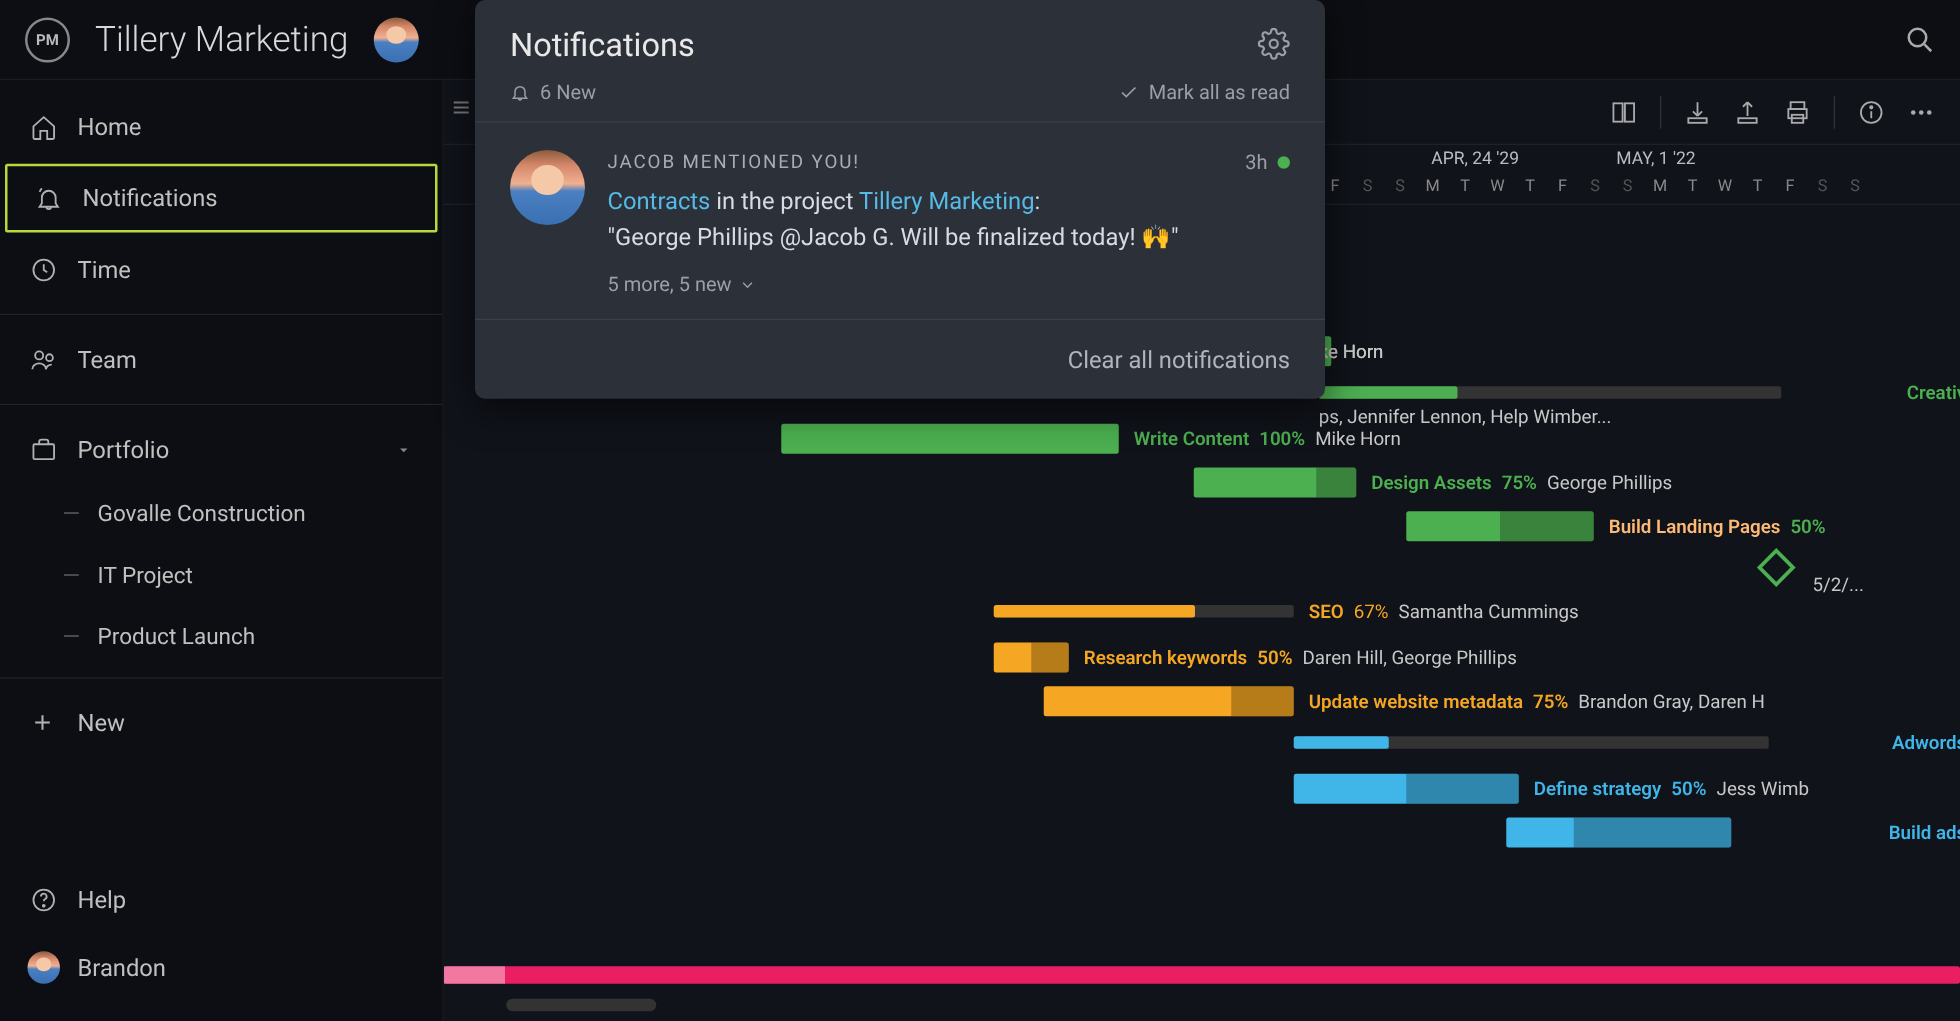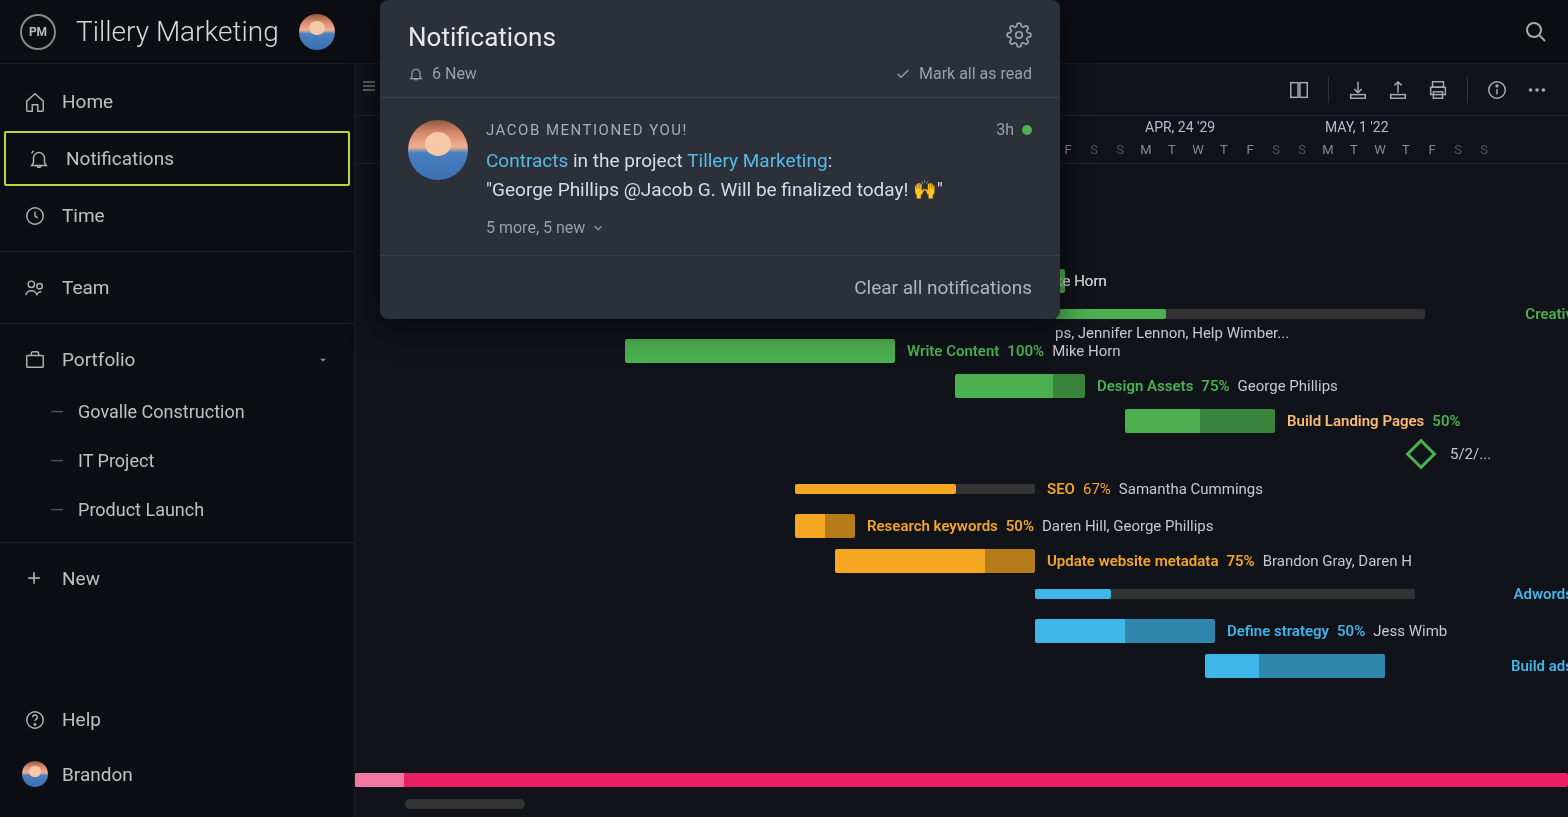--- a/index.html
+++ b/index.html
@@ -225,21 +225,21 @@
   .popover-sub .left { display: flex; align-items: center; gap: 8px; }
   .popover-sub .right { display: flex; align-items: center; gap: 8px; cursor: pointer; }
   .notif {
     display: flex;
     padding: 22px 28px 18px;
     gap: 18px;
     border-bottom: 1px solid #3b414b;
   }
   .notif-body { flex: 1; }
   .notif-top {
-    display: flex; justify-content: space-between; align-items:center;
+    display: flex; justify-content: space-between; align-items:flex-start;
     margin-bottom: 8px;
   }
   .notif-heading {
     font-size: 15px; letter-spacing: 1.5px; color: #a8acb3;
     text-transform: uppercase;
   }
   .notif-time { font-size: 16px; color: #9b9fa6; display:flex; align-items:center; gap:8px; }
   .unread-dot { width:10px; height:10px; border-radius:50%; background:#4caf50; }
   .notif-text { font-size: 19px; line-height: 1.5; color: #d8dce2; }
   .notif-text .link { color: #56b9e6; }
@@ -421,21 +421,21 @@
           <circle cx="5" cy="12" r="2"></circle>
           <circle cx="12" cy="12" r="2"></circle>
           <circle cx="19" cy="12" r="2"></circle>
         </svg>
     </span>
   </div>
 
   <div class="timeline-header">
     <div class="month-row" id="month-row">
         <span class="month-label" style="left: 790px;">APR, 24 '29</span>
-        <span class="month-label" style="left: 970px;">MAY, 1 '22</span>
+        <span class="month-label" style="left: 938px;">MAY, 1 '22</span>
       </div>
     <div class="day-row" id="day-row">
         <span class="day-cell" style="left: 700px;">F</span>
         <span class="day-cell weekend" style="left: 726px;">S</span>
         <span class="day-cell weekend" style="left: 752px;">S</span>
         <span class="day-cell" style="left: 778px;">M</span>
         <span class="day-cell" style="left: 804px;">T</span>
         <span class="day-cell" style="left: 830px;">W</span>
         <span class="day-cell" style="left: 856px;">T</span>
         <span class="day-cell" style="left: 882px;">F</span>
@@ -490,21 +490,21 @@
         <div class="bar green" style="left: 770px; width: 150px;">
           <div style="position: absolute; right: 0px; top: 0px; bottom: 0px; width: 50%; background: rgba(0, 0, 0, 0.25);"></div>
         </div>
         <div class="bar-label" style="position: absolute; left: 932px; top: 8px;">
           <span class="task-name" style="color:#fdba74">Build Landing Pages</span> 
           <span class="pct" style="font-weight:600;color:#4caf50">50%</span>
         </div>
       </div>
       <div class="gantt-row" style="top: 275px;">
         <div class="milestone" style="left: 1055px; top: 4px;"></div>
-        <div class="milestone-label" style="left: 1095px; top: 6px;">5/2/...</div>
+        <div class="milestone-label" style="left: 1095px; top: 20px;">5/2/...</div>
       </div>
       <div class="gantt-row" style="top: 310px;">
         <div class="summary-bar orange" style="left: 440px; width: 240px;">
           <div class="fill" style="width: 67%;"></div>
         </div>
         <div class="bar-label" style="left: 692px; top: 6px; position: absolute;">
           <span class="task-name" style="color:#f5a623">SEO</span> 
           <span class="pct" style="color:#f5a623">67%</span> 
           <span class="assignee">Samantha Cummings</span>
         </div>

